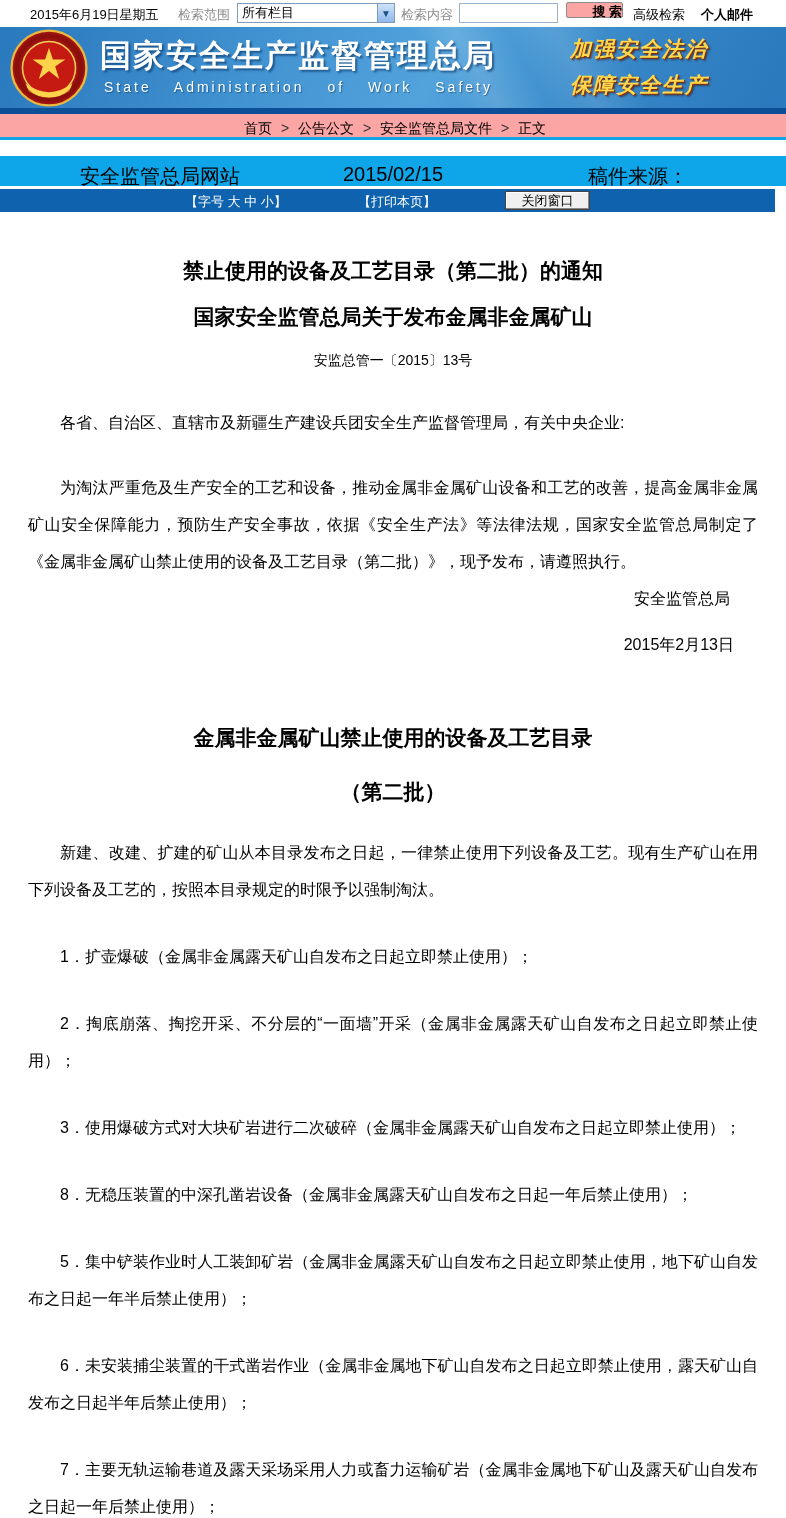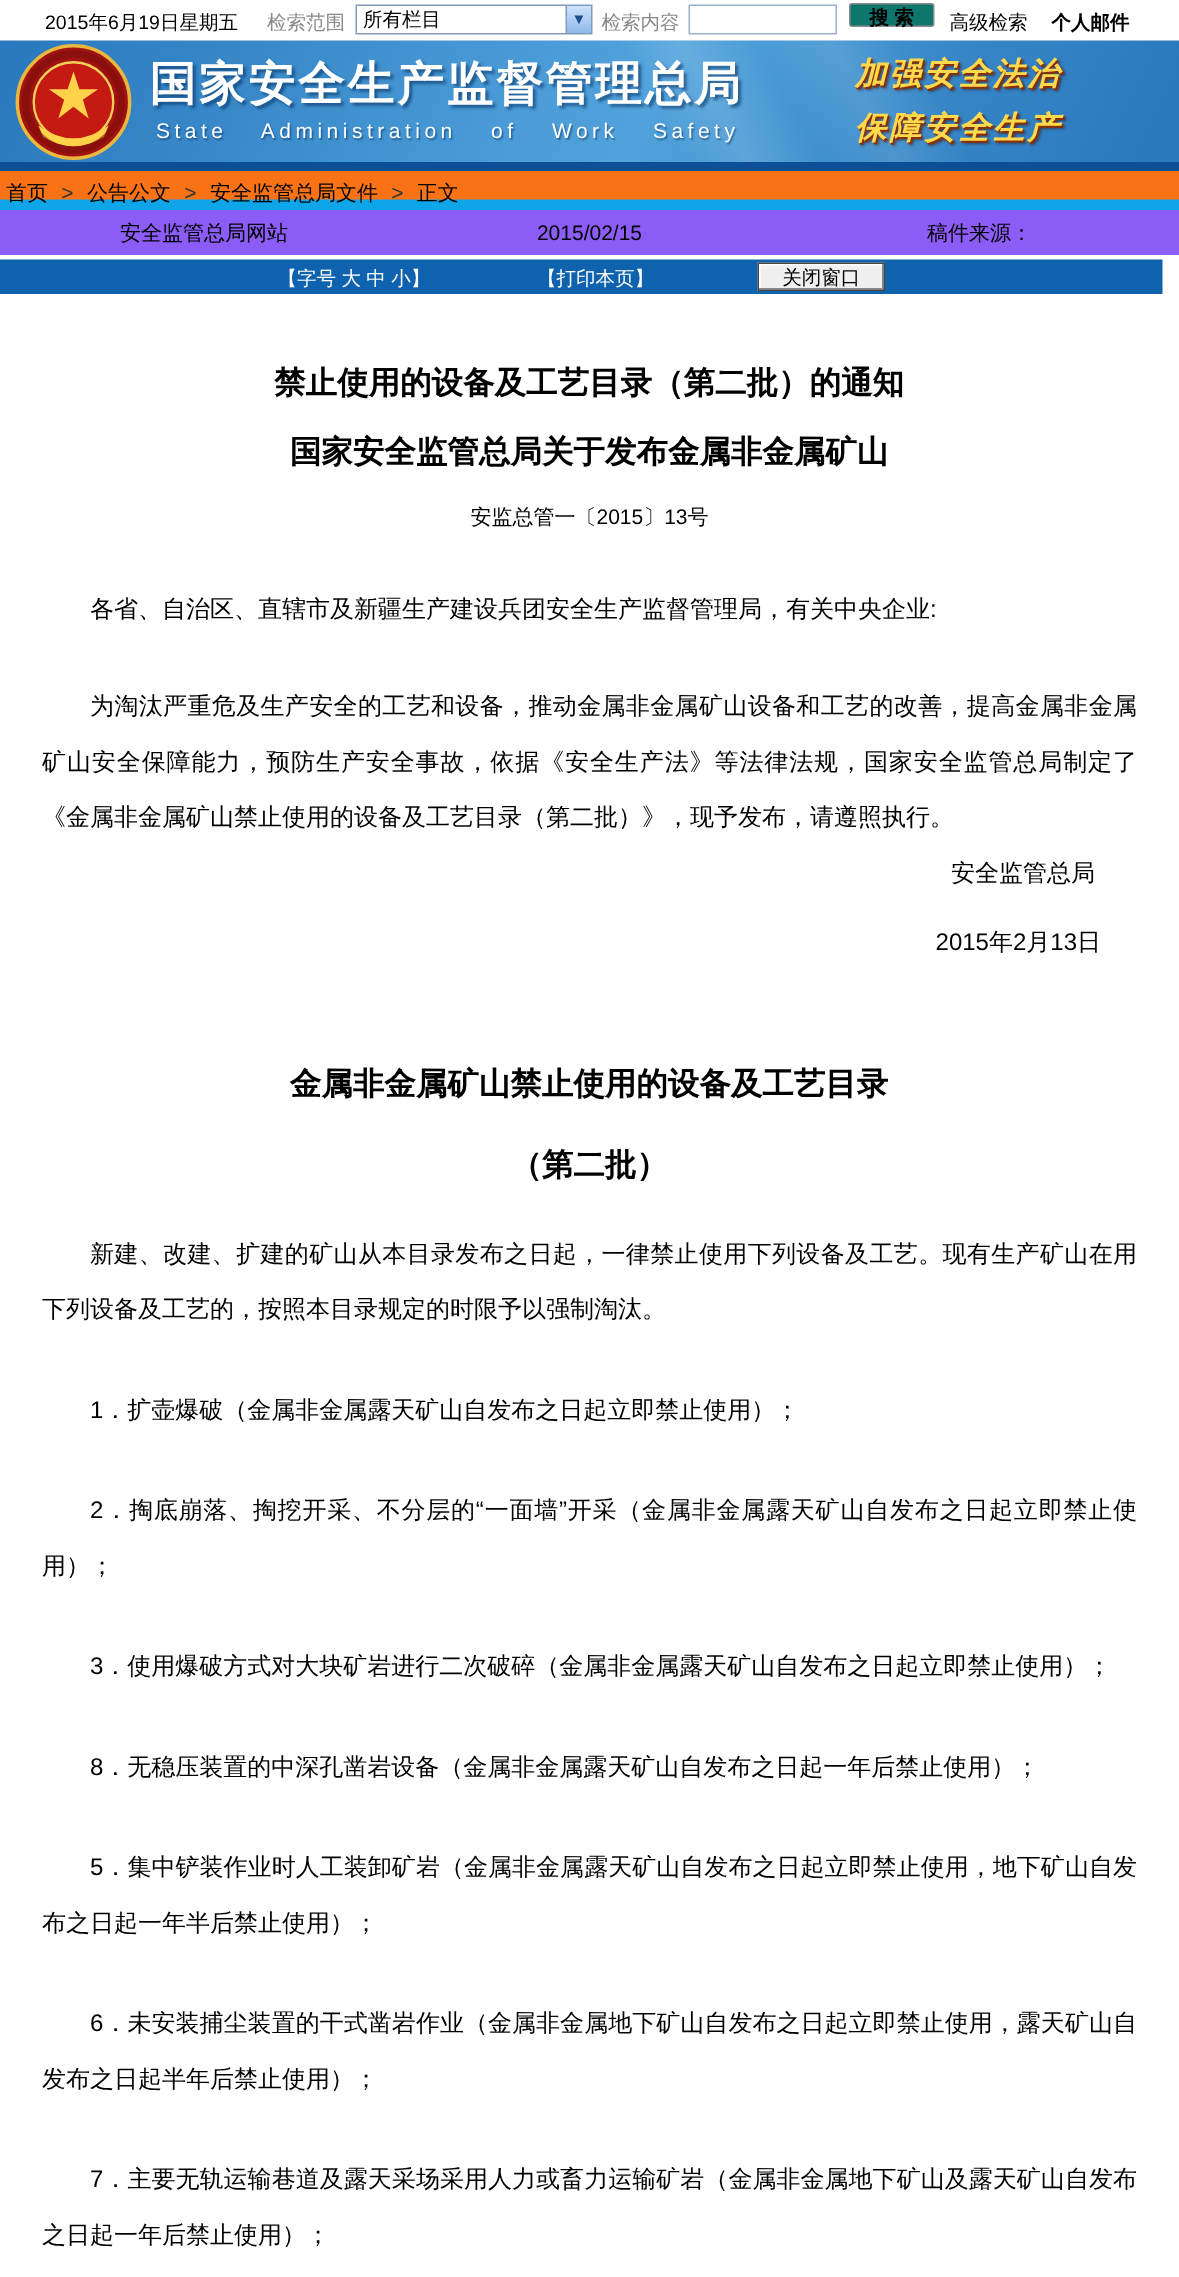--- a/index.html
+++ b/index.html
@@ -27,23 +27,24 @@
     display: flex; align-items: center; justify-content: center;
     color: #1a4f8a; font-size: 10px;
   }
   .search-input {
     position: absolute; left: 459px; top: 3px; width: 99px; height: 20px;
     border: 1px solid #9ab2cc; background: #fff; font-size: 13px; padding: 0 3px;
     font-family: "Liberation Sans", sans-serif;
   }
   .search-btn {
     position: absolute; left: 566px; top: 2px; height: 16px; width: 57px;
-    background: #0f766e; border: 1px solid #8c8c8c; border-radius: 2px;
+    background: #fca5a5; border: 1px solid #8c8c8c; border-radius: 2px;
     font-size: 13px; font-weight: bold; cursor: pointer;
     font-family: "Liberation Sans", sans-serif;
+    text-align: right;
   }
   .top-link { position: absolute; top: 6px; color: #000; text-decoration: none; cursor: pointer; }
   .link-adv { left: 633px; }
   .link-mail { left: 701px; font-weight: bold; }
 
   
   .banner {
     position: relative; height: 81px;
     background: linear-gradient(115deg, #2a78bd 0%, #3f90cf 30%, #52a3dc 55%, #3585c6 80%, #2a78bd 100%);
     overflow: hidden;
@@ -68,29 +69,29 @@
   .slogan div {
     color: #ffd94d; font-size: 21px; letter-spacing: 2px;
     text-shadow: 1px 1px 0 #8c2f00, 2px 2px 2px rgba(60,10,0,.6);
   }
   .slogan .s2 { margin-top: 8px; margin-right: -6px; }
   .slogan .s1 { margin-right: 60px; }
 
   
   .breadcrumb {
     height: 26px; padding: 6px 0 0 4px; font-size: 14px;
-    border-bottom: 7px solid #0ea5e9; background: #f97316;
+    border-bottom: 3px solid #0ea5e9; background: #fca5a5; text-align: center;
   }
   .breadcrumb span { cursor: pointer; }
   .breadcrumb .sep { margin: 0 5px; color: #333; cursor: default; }
 
   
   .meta-row {
-    position: relative; height: 30px; margin-top: 0; background: #8b5cf6;
-    font-size: 14px;
+    position: relative; height: 30px; margin-top: 16px; background: #0ea5e9;
+    font-size: 20px;
   }
   .meta-row .m-site { position: absolute; left: 80px; top: 7px; }
   .meta-row .m-date { position: absolute; left: 50%; transform: translateX(-50%); top: 7px; text-align: right; }
   .meta-row .m-src  { position: absolute; right: 98px; top: 7px; }
 
   
   .tool-row {
     position: relative; height: 23px; margin-top: 3px; width: 775px;
     background: #0f63ae; color: #fff; font-size: 13px;
   }

